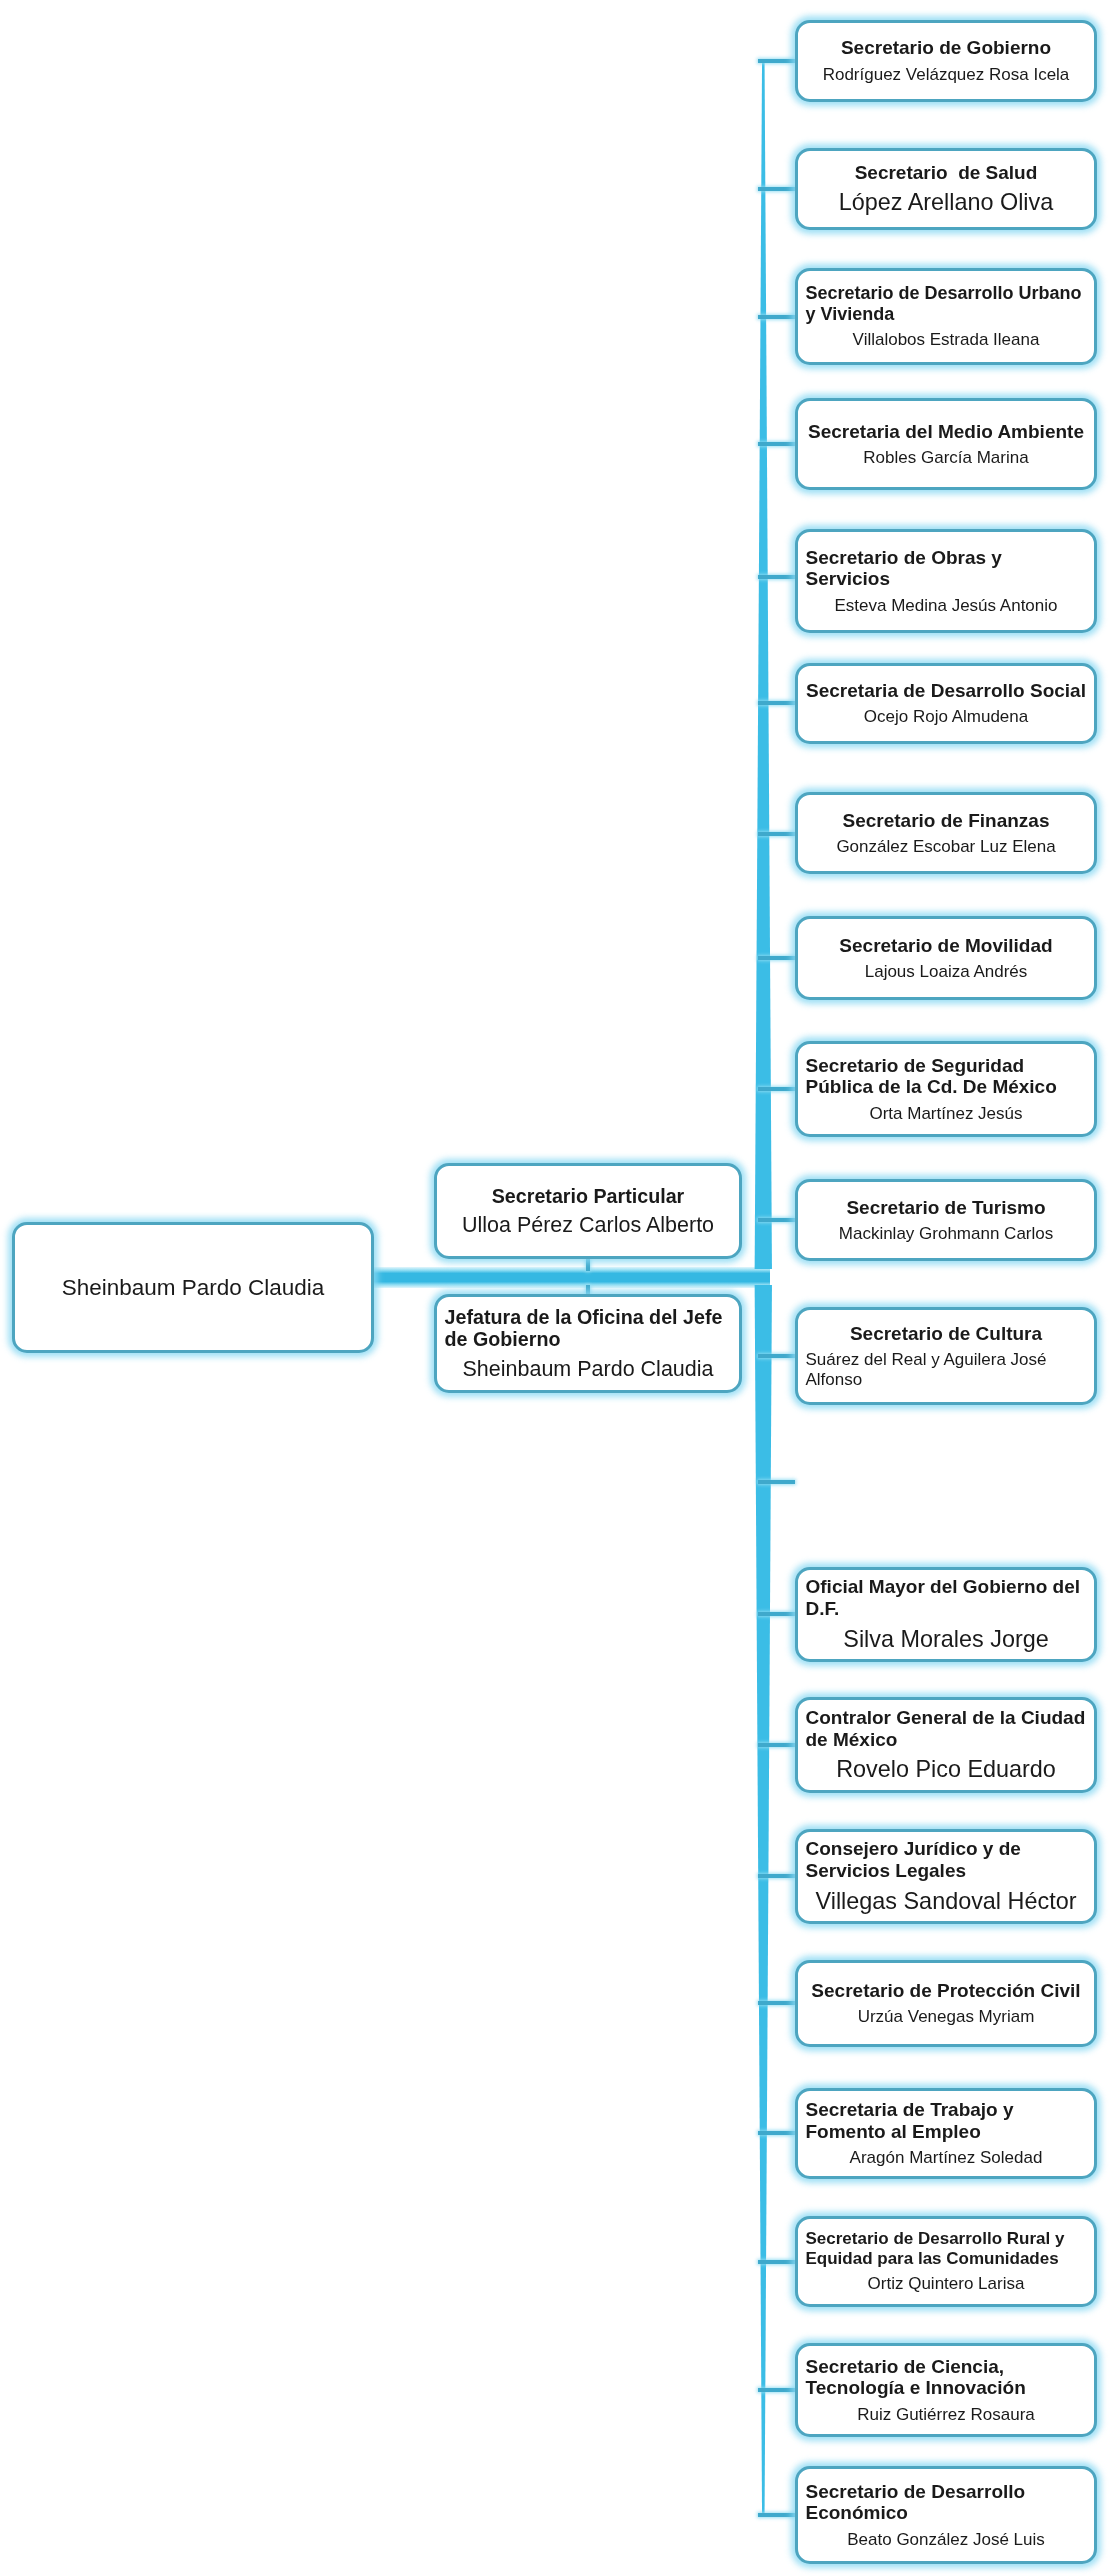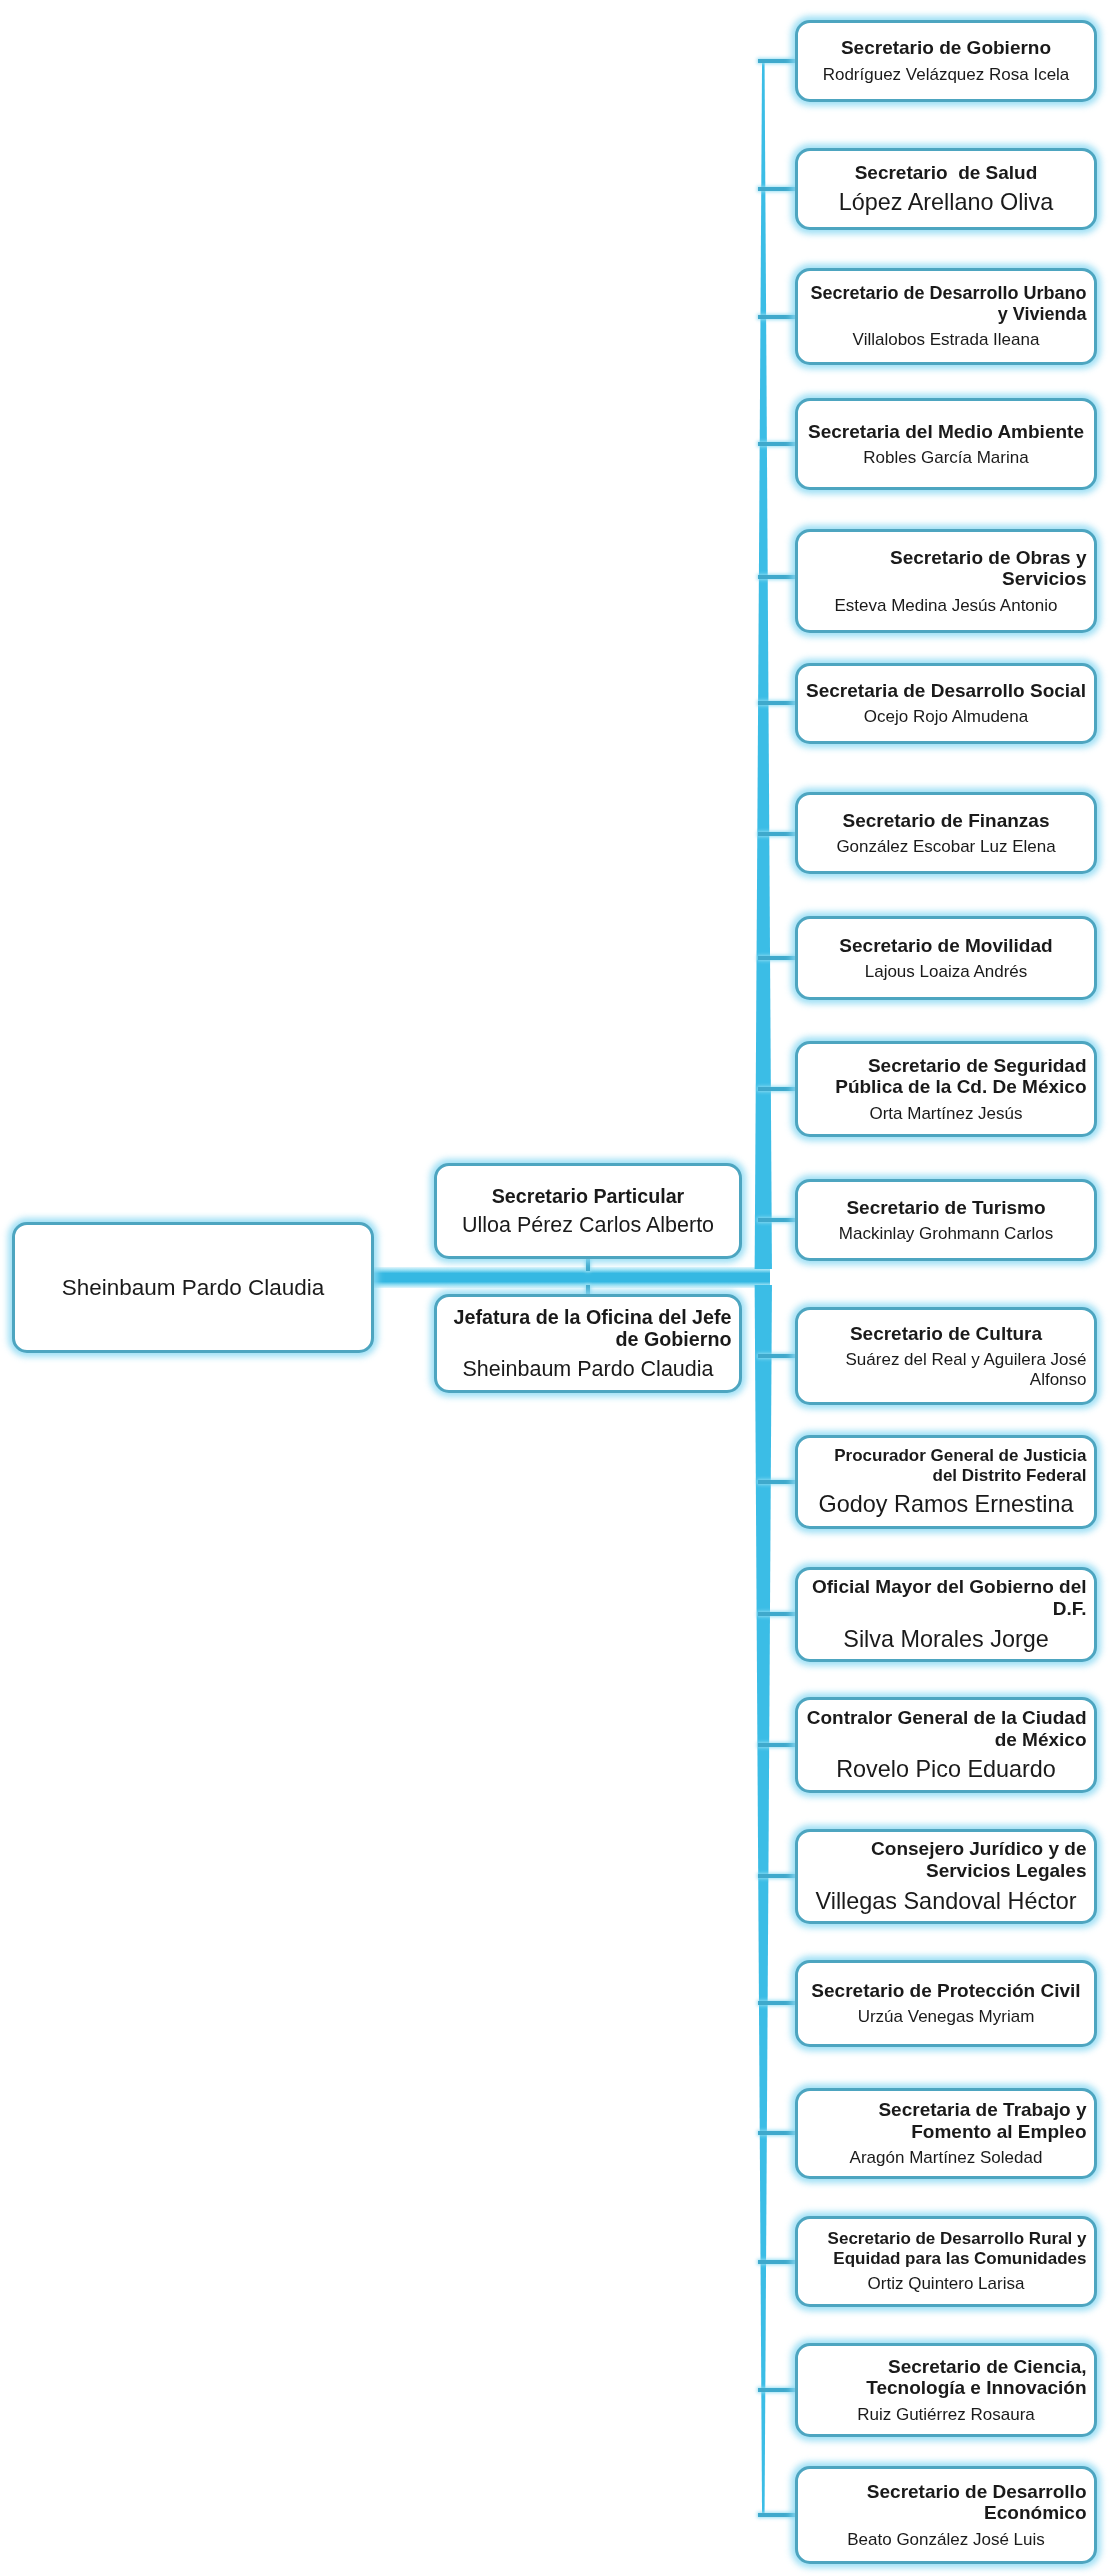--- a/index.html
+++ b/index.html
@@ -51,21 +51,21 @@
     position:absolute;
     box-sizing:border-box;
     background:#ffffff;
     border:3.7px solid #4da5c0;
     border-radius:15px;
     box-shadow:0 0 6.6px 3.7px rgba(136,216,243,.8);
     display:flex;
     flex-direction:column;
     align-items:center;
     justify-content:center;
-    text-align:right;
+    text-align:left;
     padding:3.7px 7.5px;
     gap:5.6px;
   }
   .sec{left:795px;width:302px;}
   .title{
     font-weight:bold;
     font-size:19px;
     line-height:1.15;
     white-space:pre-wrap;
   }
@@ -164,24 +164,20 @@
     <div class="person">Orta Martínez Jesús</div>
   </div>
   <div class="node sec" style="top:1179px;height:82px">
     <div class="title">Secretario de Turismo</div>
     <div class="person">Mackinlay Grohmann Carlos</div>
   </div>
   <div class="node sec" style="top:1307px;height:98px">
     <div class="title">Secretario de Cultura</div>
     <div class="person">Suárez del Real y Aguilera José Alfonso</div>
   </div>
-  <div class="node sec t-xs p-lg" style="top:1435px;height:94px">
-    <div class="title">Procurador General de Justicia del Distrito Federal</div>
-    <div class="person">Godoy Ramos Ernestina</div>
-  </div>
   <div class="node sec p-lg" style="top:1567px;height:95px">
     <div class="title">Oficial Mayor del Gobierno del D.F.</div>
     <div class="person">Silva Morales Jorge</div>
   </div>
   <div class="node sec p-lg" style="top:1697px;height:96px">
     <div class="title">Contralor General de la Ciudad de México</div>
     <div class="person">Rovelo Pico Eduardo</div>
   </div>
   <div class="node sec p-lg" style="top:1829px;height:95px">
     <div class="title">Consejero Jurídico y de Servicios Legales</div>

